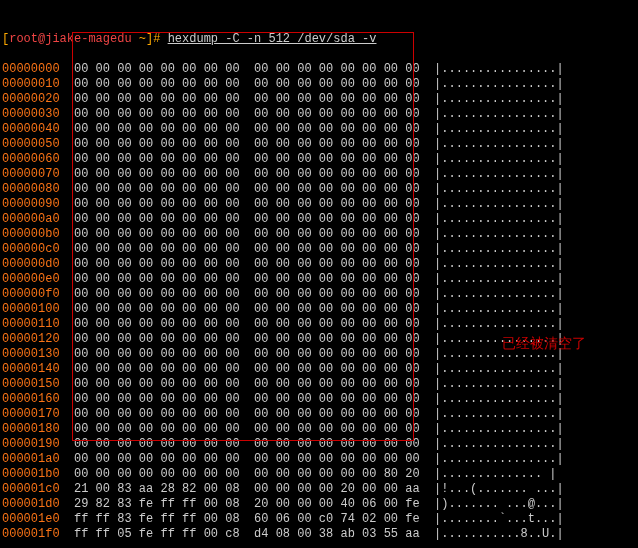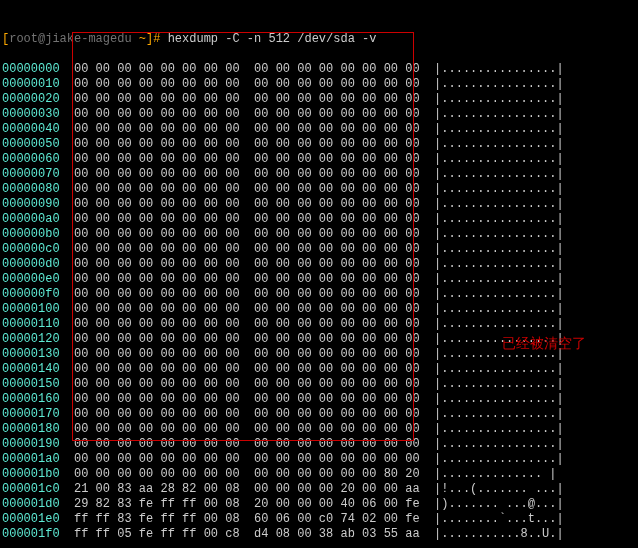--- a/index.html
+++ b/index.html
@@ -9,23 +9,23 @@
     font-family: "Consolas", "Courier New", monospace;
     font-size: 12px;
     line-height: 15px;
     color: #cccccc;
     white-space: pre;
     width: 638px;
     overflow: hidden;
   }
   .line { display: block; }
   .prompt-open, .prompt-close { color: #ffaa00; }
-  .user-host { color: #737373; }
-  .cmd { color: #cccccc; }
-  .offset { color: #5eead4; display:inline-block; }
+  .user-host { color: #ef4444; }
+  .cmd { color: #cccccc; text-decoration: underline; }
+  .offset { color: #f97316; display:inline-block; }
   .hex { color: #cccccc; font-family: Liberation Mono, monospace; }
   .ascii { color: #cccccc; }
   .highlight-box {
     position: absolute;
     border: 1px solid #cc0000;
     pointer-events: none;
   }
   .annotation {
     position: absolute;
     color: #cc0000;

